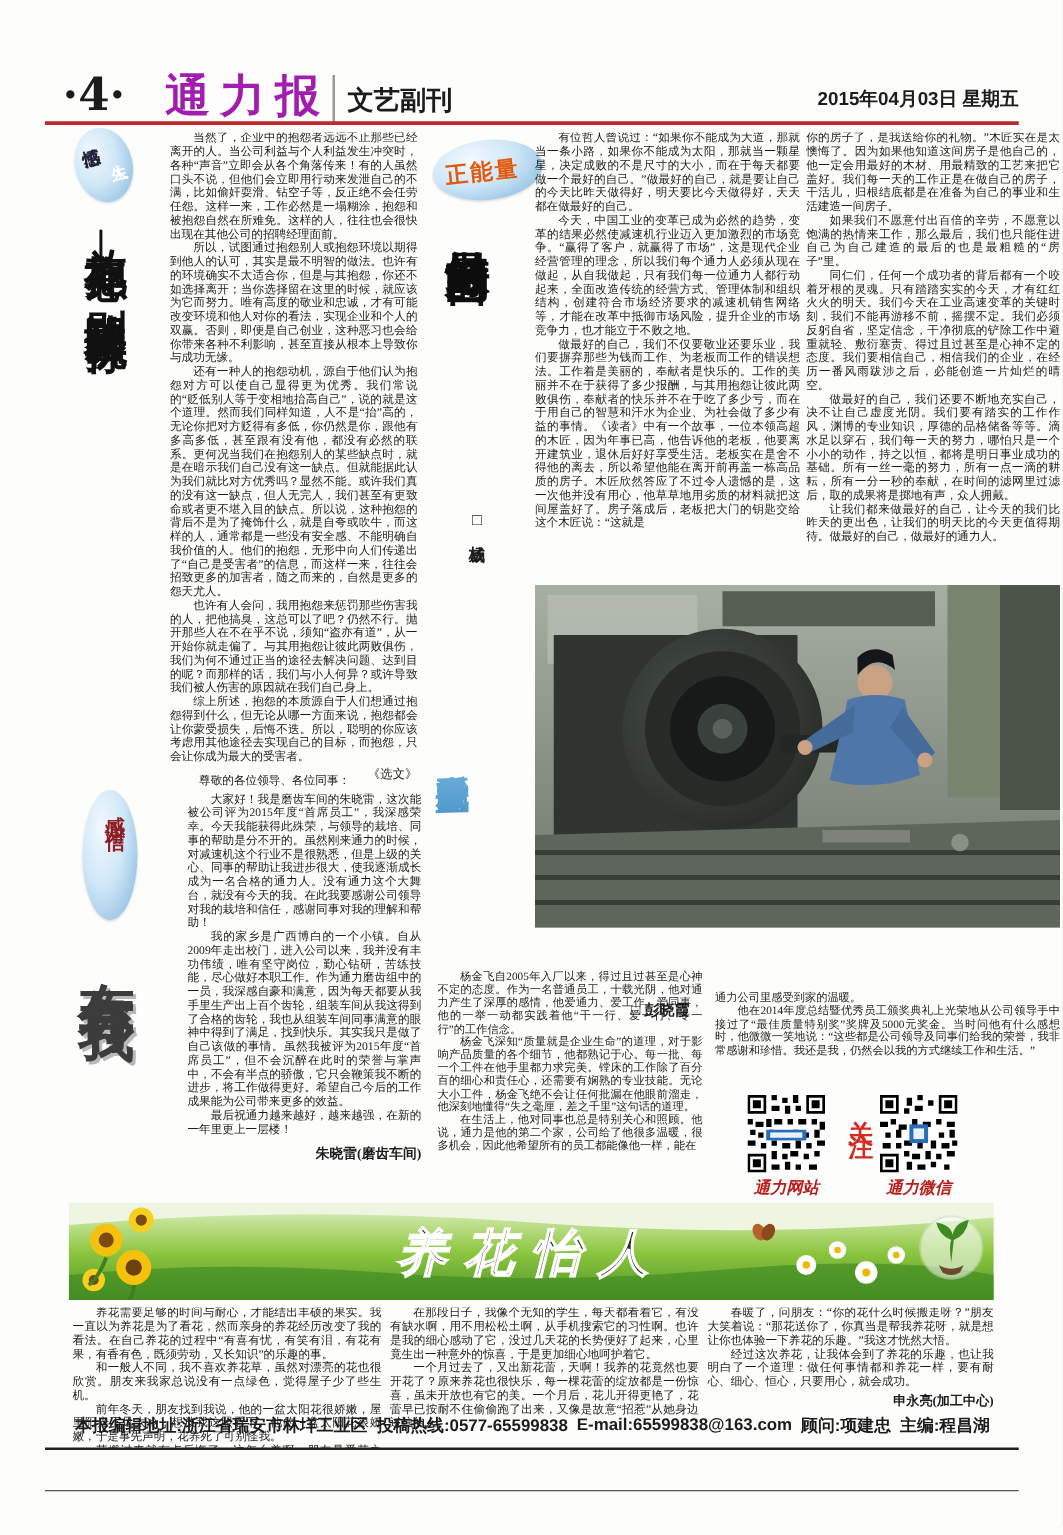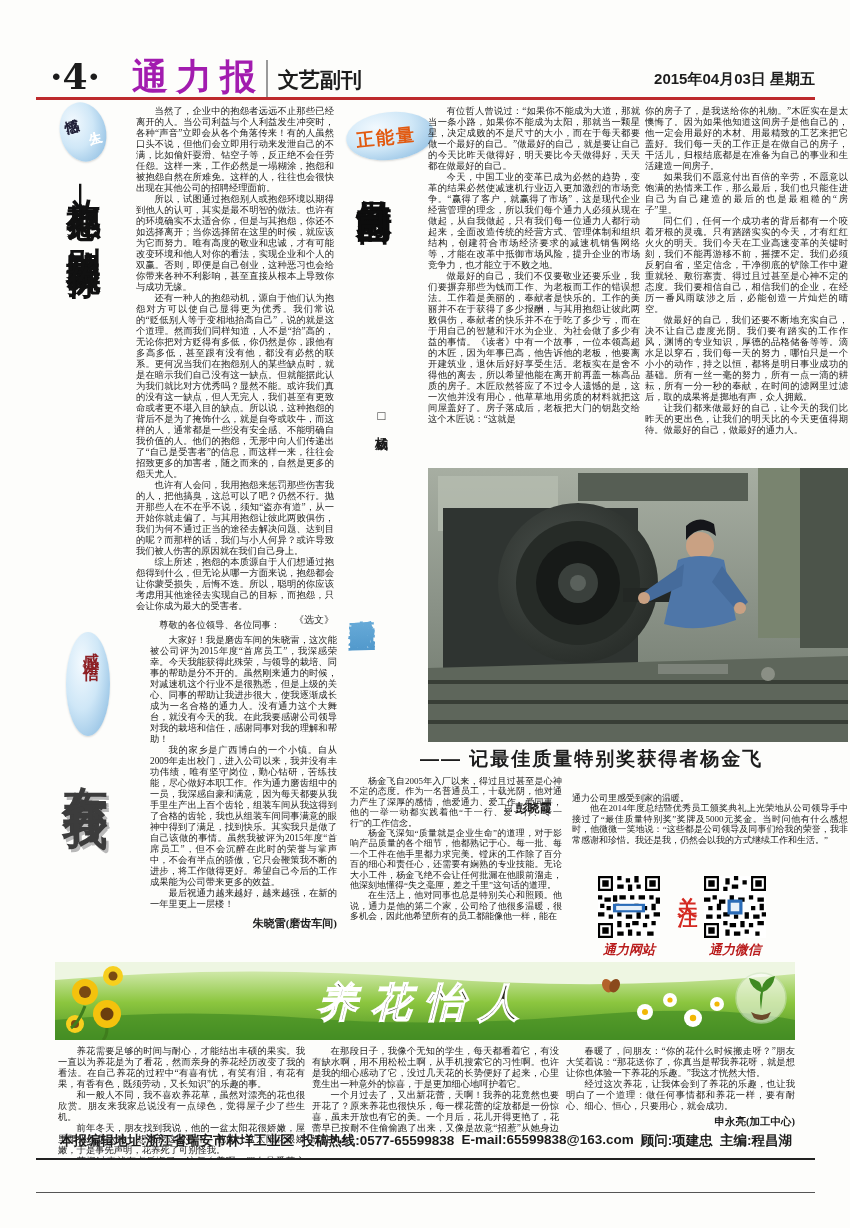--- a/index.html
+++ b/index.html
@@ -178,21 +178,20 @@
       <polygon points="0,200 420,188 420,274 0,274" fill="#5e665b"></polygon>
       <rect x="0" y="212" width="420" height="4" fill="#383e36"></rect>
       <rect x="0" y="232" width="420" height="4" fill="#383e36"></rect>
       <rect x="0" y="252" width="420" height="4" fill="#383e36"></rect>
       <rect x="230" y="196" width="70" height="10" fill="#7d837a"></rect>
       <circle cx="340" cy="206" r="7" fill="#8a8f85"></circle>
     </svg>
   </div>
 
   <div class="abs vtitle t4">爱岗就要敬业</div>
-  <div class="abs caption">—— 记最佳质量特别奖获得者杨金飞</div>
   <div class="abs capauthor">□ 彭晓霞</div>
   <div class="abs txt x4a">
     <div>
         <p class="para">杨金飞自2005年入厂以来，得过且过甚至是心神不定的态度。作为一名普通员工，十载光阴，他对通力产生了深厚的感情，他爱通力、爱工作、爱同事，他的一举一动都实践着他“干一行、爱一行、专一行”的工作信念。</p>
         <p class="para">杨金飞深知“质量就是企业生命”的道理，对于影响产品质量的各个细节，他都熟记于心。每一批、每一个工件在他手里都力求完美。镗床的工作除了百分百的细心和责任心，还需要有娴熟的专业技能。无论大小工件，杨金飞绝不会让任何批漏在他眼前溜走，他深刻地懂得“失之毫厘，差之千里”这句话的道理。</p>
         <p class="para">在生活上，他对同事也总是特别关心和照顾。他说，通力是他的第二个家，公司给了他很多温暖，很多机会，因此他希望所有的员工都能像他一样，能在</p>
       </div>
   </div>
   <div class="abs txt x4b">
     <p class="cont">通力公司里感受到家的温暖。</p>

